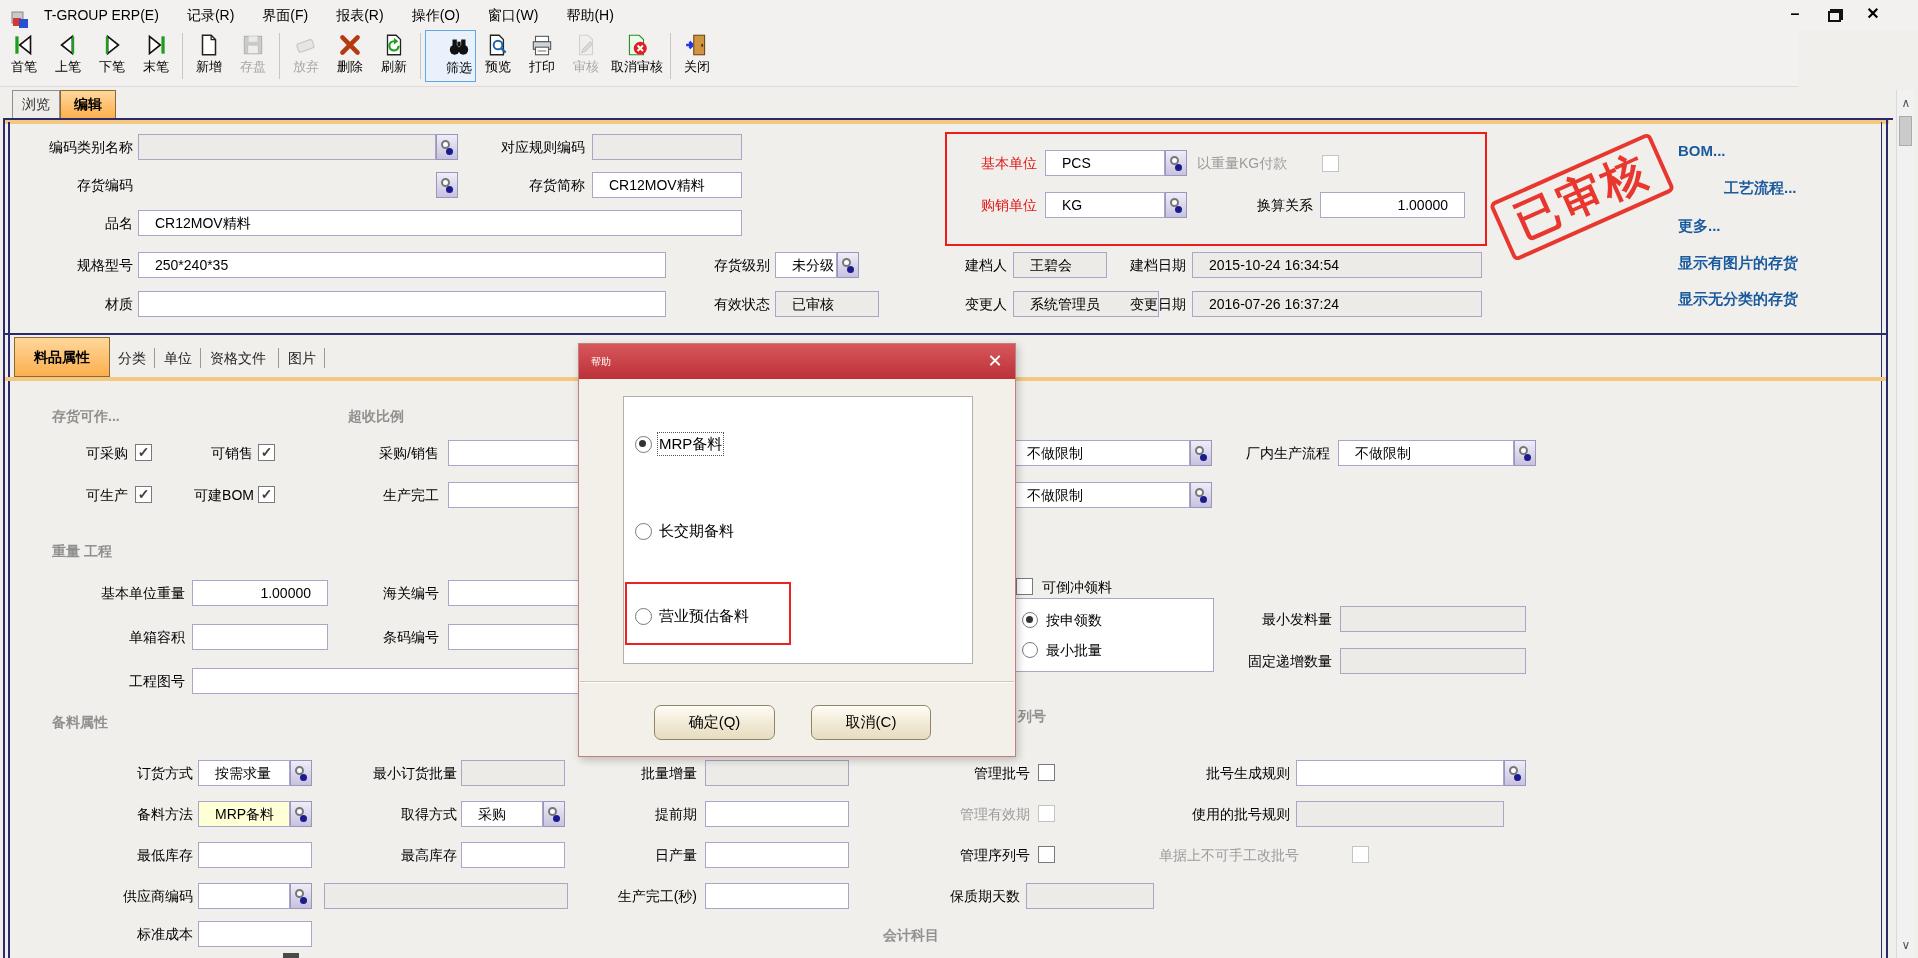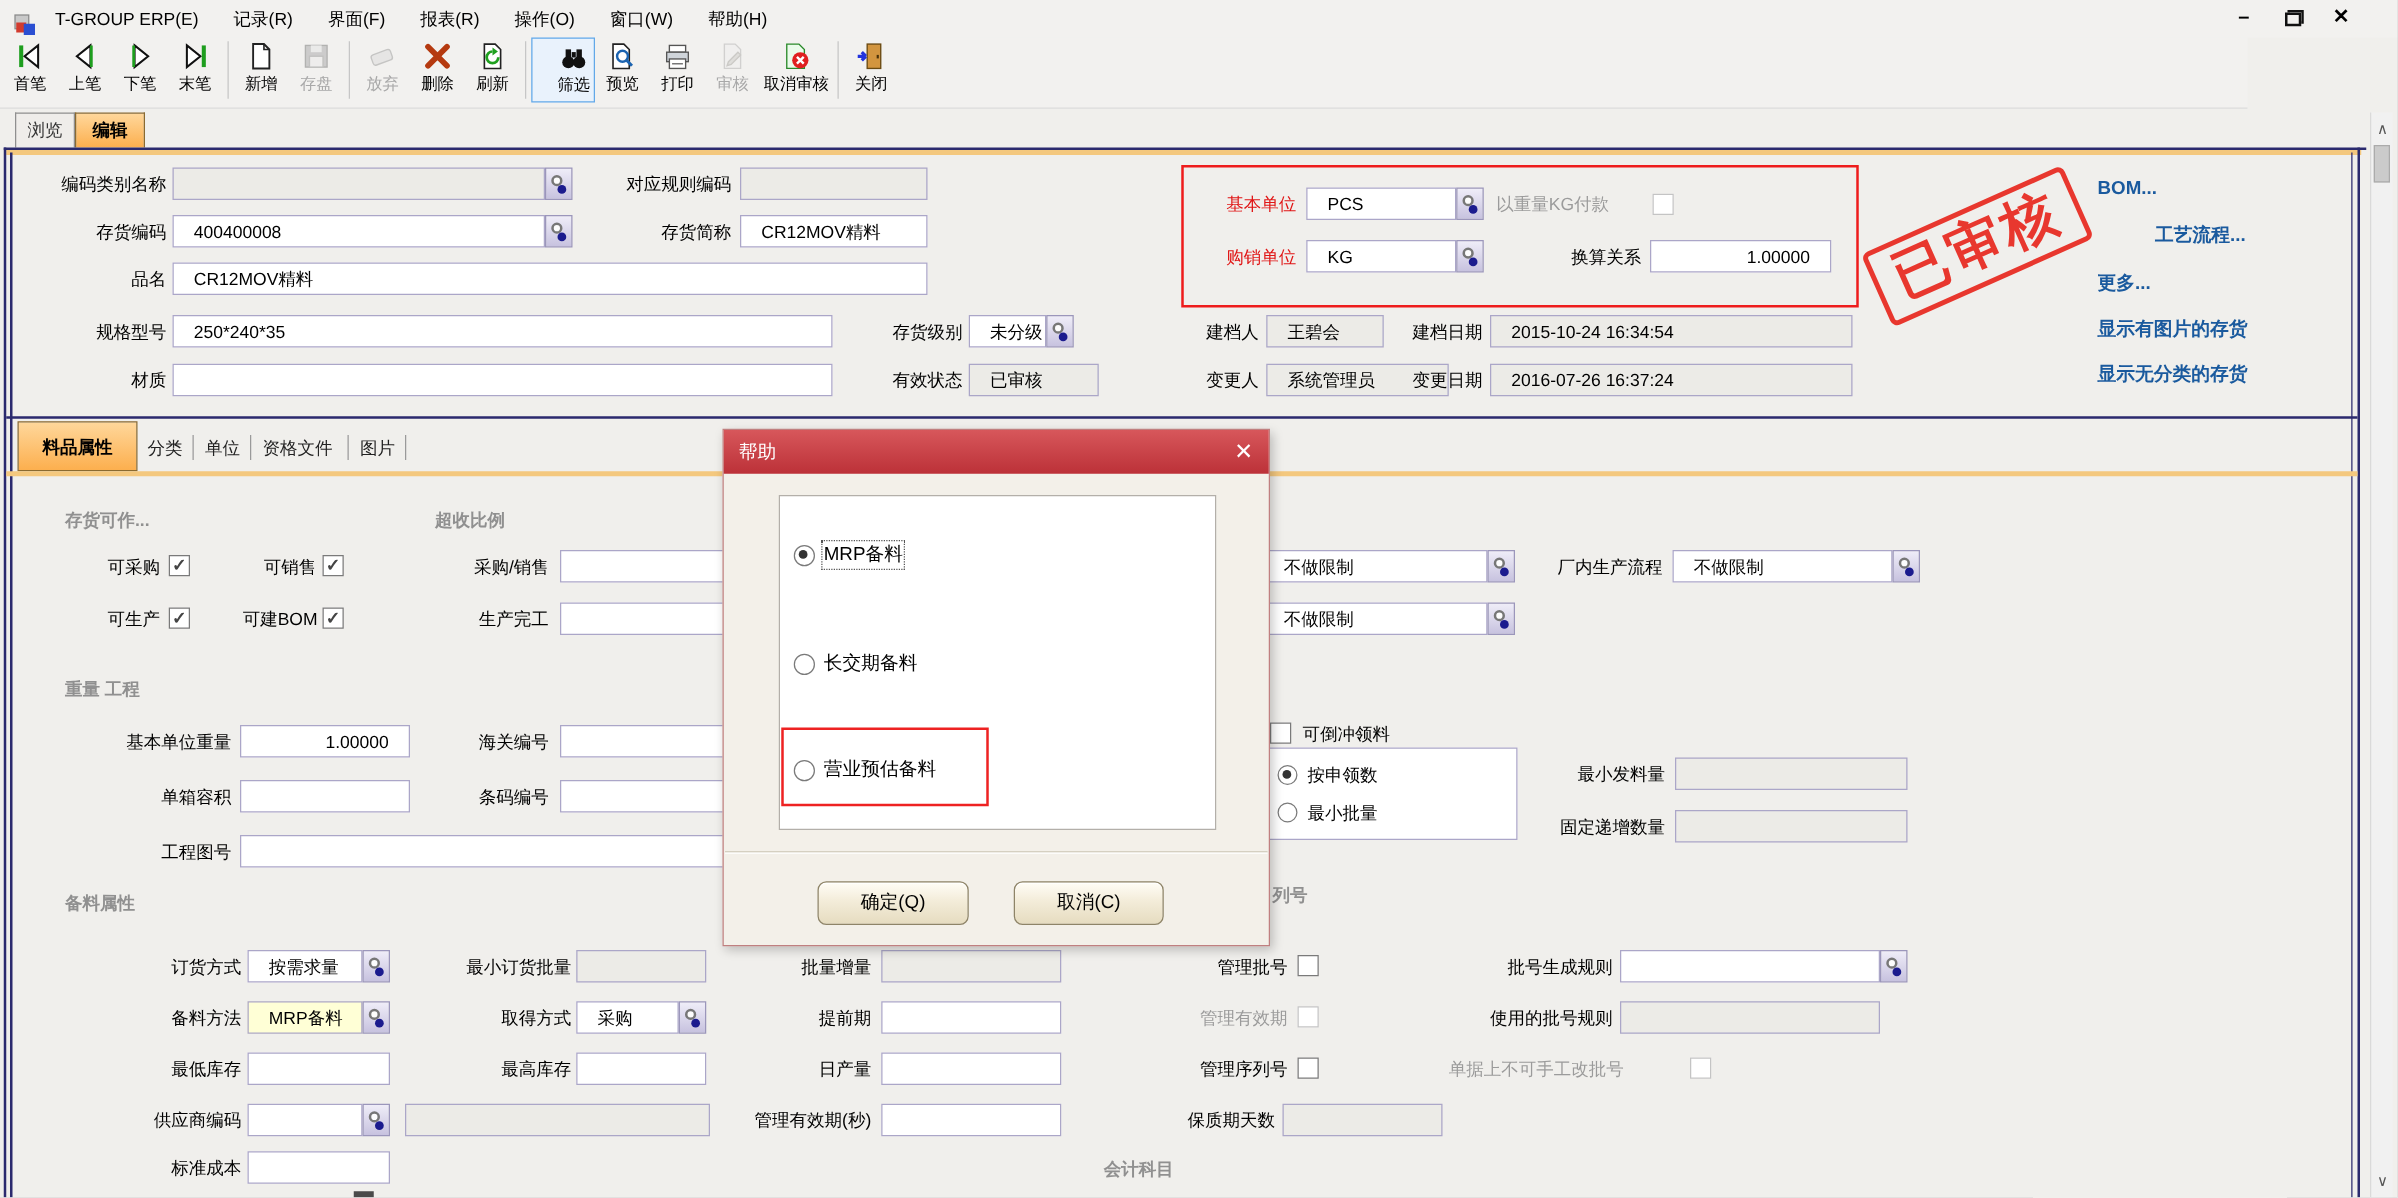--- a/index.html
+++ b/index.html
@@ -56,21 +56,21 @@
   .rad.on::after{content:"";position:absolute;left:3px;top:3px;width:7px;height:7px;border-radius:50%;background:#333;}
   .link{position:absolute;font-size:15px;font-weight:bold;color:#1a5a9e;white-space:nowrap;cursor:pointer;}
   
   #redbox1{position:absolute;left:945px;top:132px;width:538px;height:110px;border:2px solid #ee1c1c;z-index:30;}
   #stamp{position:absolute;left:1494px;top:165px;width:168px;height:56px;border:4px solid #e8281e;border-radius:6px;color:#e8281e;
          font-size:44px;font-weight:bold;text-align:center;line-height:54px;letter-spacing:3px;transform:rotate(-24deg);opacity:.92;z-index:40;}
   
   #dialog{position:absolute;left:578px;top:343px;width:436px;height:412px;background:#f3f0e9;border:1px solid #c08080;z-index:60;
           box-shadow:2px 3px 8px rgba(0,0,0,.22);}
   #dlg-title{position:absolute;left:0;top:0;width:436px;height:35px;background:linear-gradient(180deg,#d7575b,#bc3138);color:#fff;
-          font-size:15px;line-height:35px;padding-left:12px;box-sizing:border-box;}
+          font-size:10px;line-height:35px;padding-left:12px;box-sizing:border-box;}
   #dlg-close{position:absolute;right:0;top:0;width:40px;height:35px;color:#fff;font-size:18px;line-height:35px;text-align:center;cursor:pointer;}
   #dlg-list{position:absolute;left:44px;top:52px;width:350px;height:268px;background:#fff;border:1px solid #b3afa9;box-sizing:border-box;}
   .dlg-opt-label{position:absolute;font-size:15px;line-height:20px;white-space:nowrap;}
   .dlg-opt-label.focus{outline:1px dotted #555;outline-offset:1px;}
   #dlg-redbox{position:absolute;left:46px;top:238px;width:162px;height:59px;border:2px solid #ee2222;}
   .dlg-sep1{position:absolute;left:1px;top:337px;width:434px;height:1px;background:#cbc5b4;}
   .dlg-sep2{position:absolute;left:1px;top:338px;width:434px;height:1px;background:#fff;}
   .dlg-btn{position:absolute;height:33px;border:1px solid #8e8468;border-radius:7px;font-size:15px;text-align:center;line-height:31px;
           background:linear-gradient(180deg,#fffdf6 0%,#f3ecd9 45%,#e6dcc0 100%);box-shadow:inset 0 1px 0 #fff;cursor:pointer;}
   
@@ -231,21 +231,20 @@
   <div class="navy" style="left:1886px;top:118px;width:2px;height:840px;"></div>
   <div class="navy" style="left:1881px;top:122px;width:1px;height:836px;"></div>
 
   <div class="lbl" style="left:18px;top:134px;width:115px;">编码类别名称</div>
   <div class="fld ro" style="left:138px;top:134px;width:298px;"></div>
   <div class="lk" style="left:436px;top:134px;"></div>
   <div class="lbl" style="left:470px;top:134px;width:115px;">对应规则编码</div>
   <div class="fld ro" style="left:592px;top:134px;width:150px;"></div>
 
   <div class="lbl" style="left:18px;top:172px;width:115px;">存货编码</div>
-  <div class="fld" style="left:138px;top:172px;width:298px;">400400008</div>
   <div class="lk" style="left:436px;top:172px;"></div>
   <div class="lbl" style="left:470px;top:172px;width:115px;">存货简称</div>
   <div class="fld" style="left:592px;top:172px;width:150px;">CR12MOV精料</div>
 
   <div class="lbl" style="left:18px;top:210px;width:115px;">品名</div>
   <div class="fld" style="left:138px;top:210px;width:604px;">CR12MOV精料</div>
 
   <div class="lbl" style="left:18px;top:252px;width:115px;">规格型号</div>
   <div class="fld" style="left:138px;top:252px;width:528px;">250*240*35</div>
   <div class="lbl" style="left:675px;top:252px;width:95px;">存货级别</div>
@@ -387,21 +386,21 @@
   <div class="fld" style="left:705px;top:842px;width:144px;"></div>
   <div class="lbl" style="left:935px;top:842px;width:95px;">管理序列号</div>
   <div class="cb" style="left:1038px;top:846px;"></div>
   <div class="lbl gray left" style="left:1159px;top:842px;width:185px;">单据上不可手工改批号</div>
   <div class="cb dis" style="left:1352px;top:846px;"></div>
 
   <div class="lbl" style="left:98px;top:883px;width:95px;">供应商编码</div>
   <div class="fld" style="left:198px;top:883px;width:92px;"></div>
   <div class="lk" style="left:290px;top:883px;"></div>
   <div class="fld ro" style="left:324px;top:883px;width:244px;"></div>
-  <div class="lbl" style="left:580px;top:883px;width:117px;">管理有效期(秒)</div>
+  <div class="lbl" style="left:580px;top:883px;width:117px;">生产完工(秒)</div>
   <div class="fld" style="left:705px;top:883px;width:144px;"></div>
   <div class="lbl" style="left:928px;top:883px;width:92px;">保质期天数</div>
   <div class="fld ro" style="left:1026px;top:883px;width:128px;"></div>
 
   <div class="lbl" style="left:98px;top:921px;width:95px;">标准成本</div>
   <div class="fld" style="left:198px;top:921px;width:114px;"></div>
   <div class="glbl" style="left:883px;top:927px;">会计科目</div>
   <div style="position:absolute;left:283px;top:953px;width:16px;height:5px;background:#4a4a4a;"></div>
 
   <div id="dialog">

